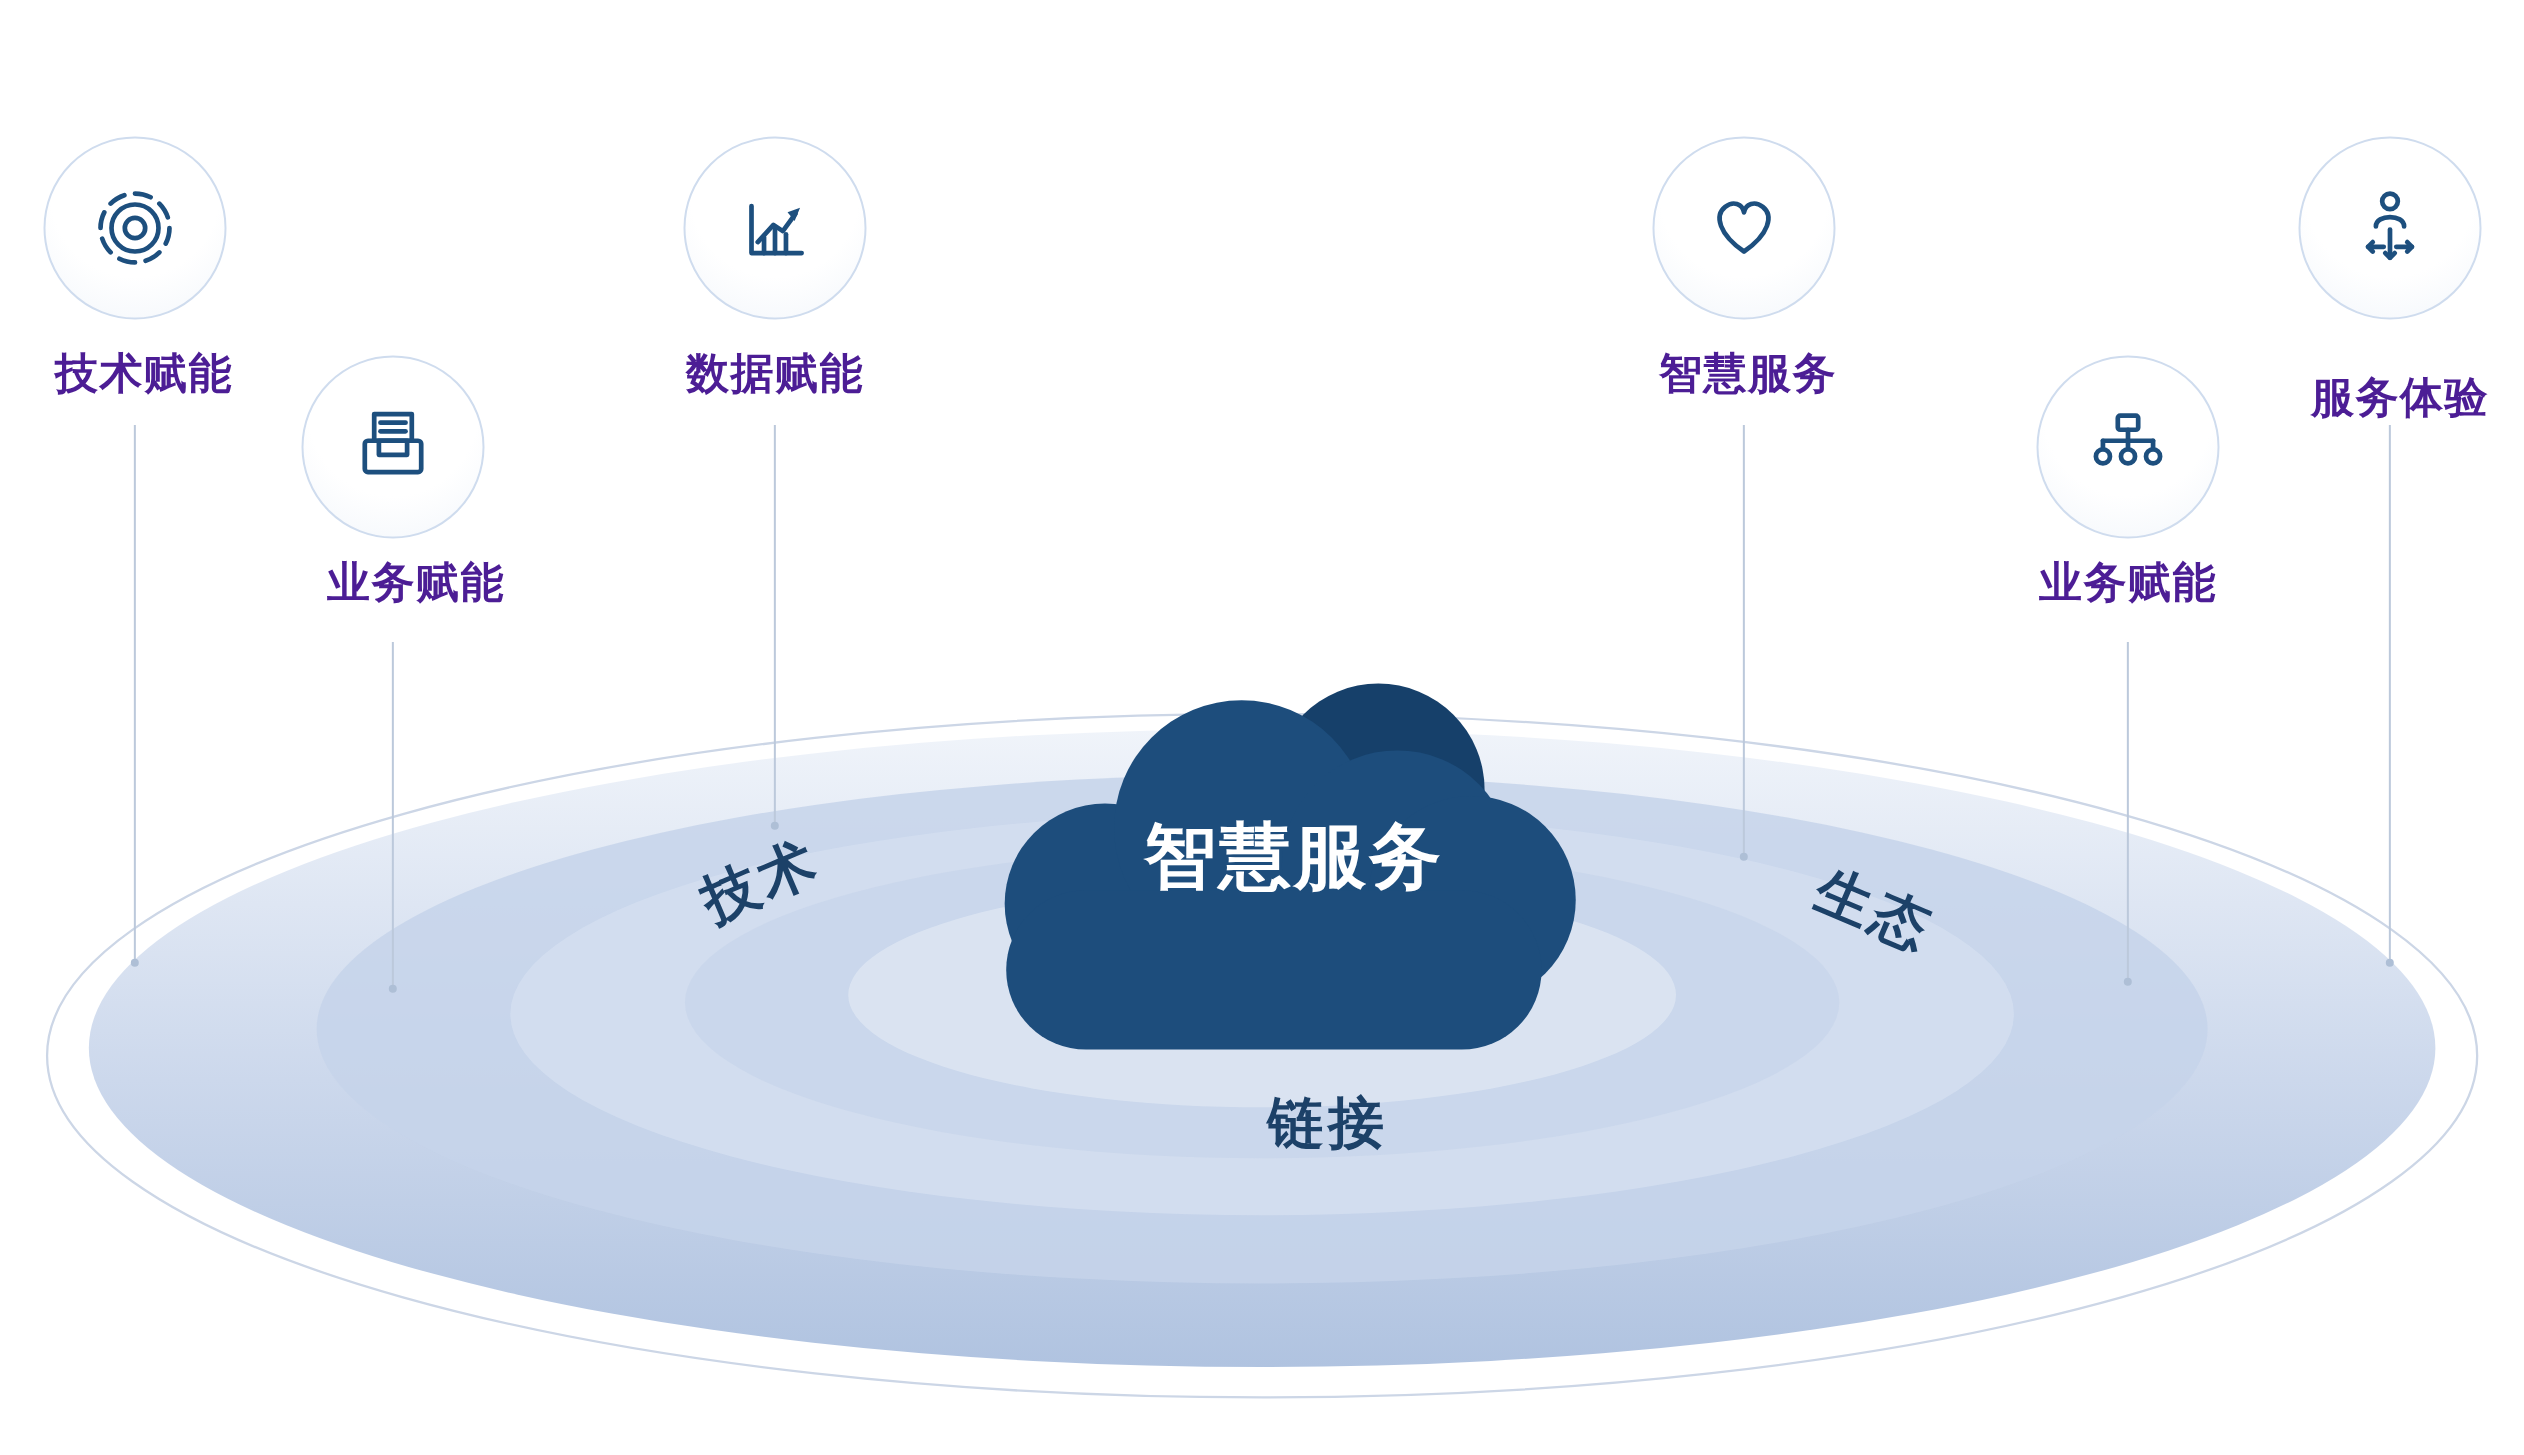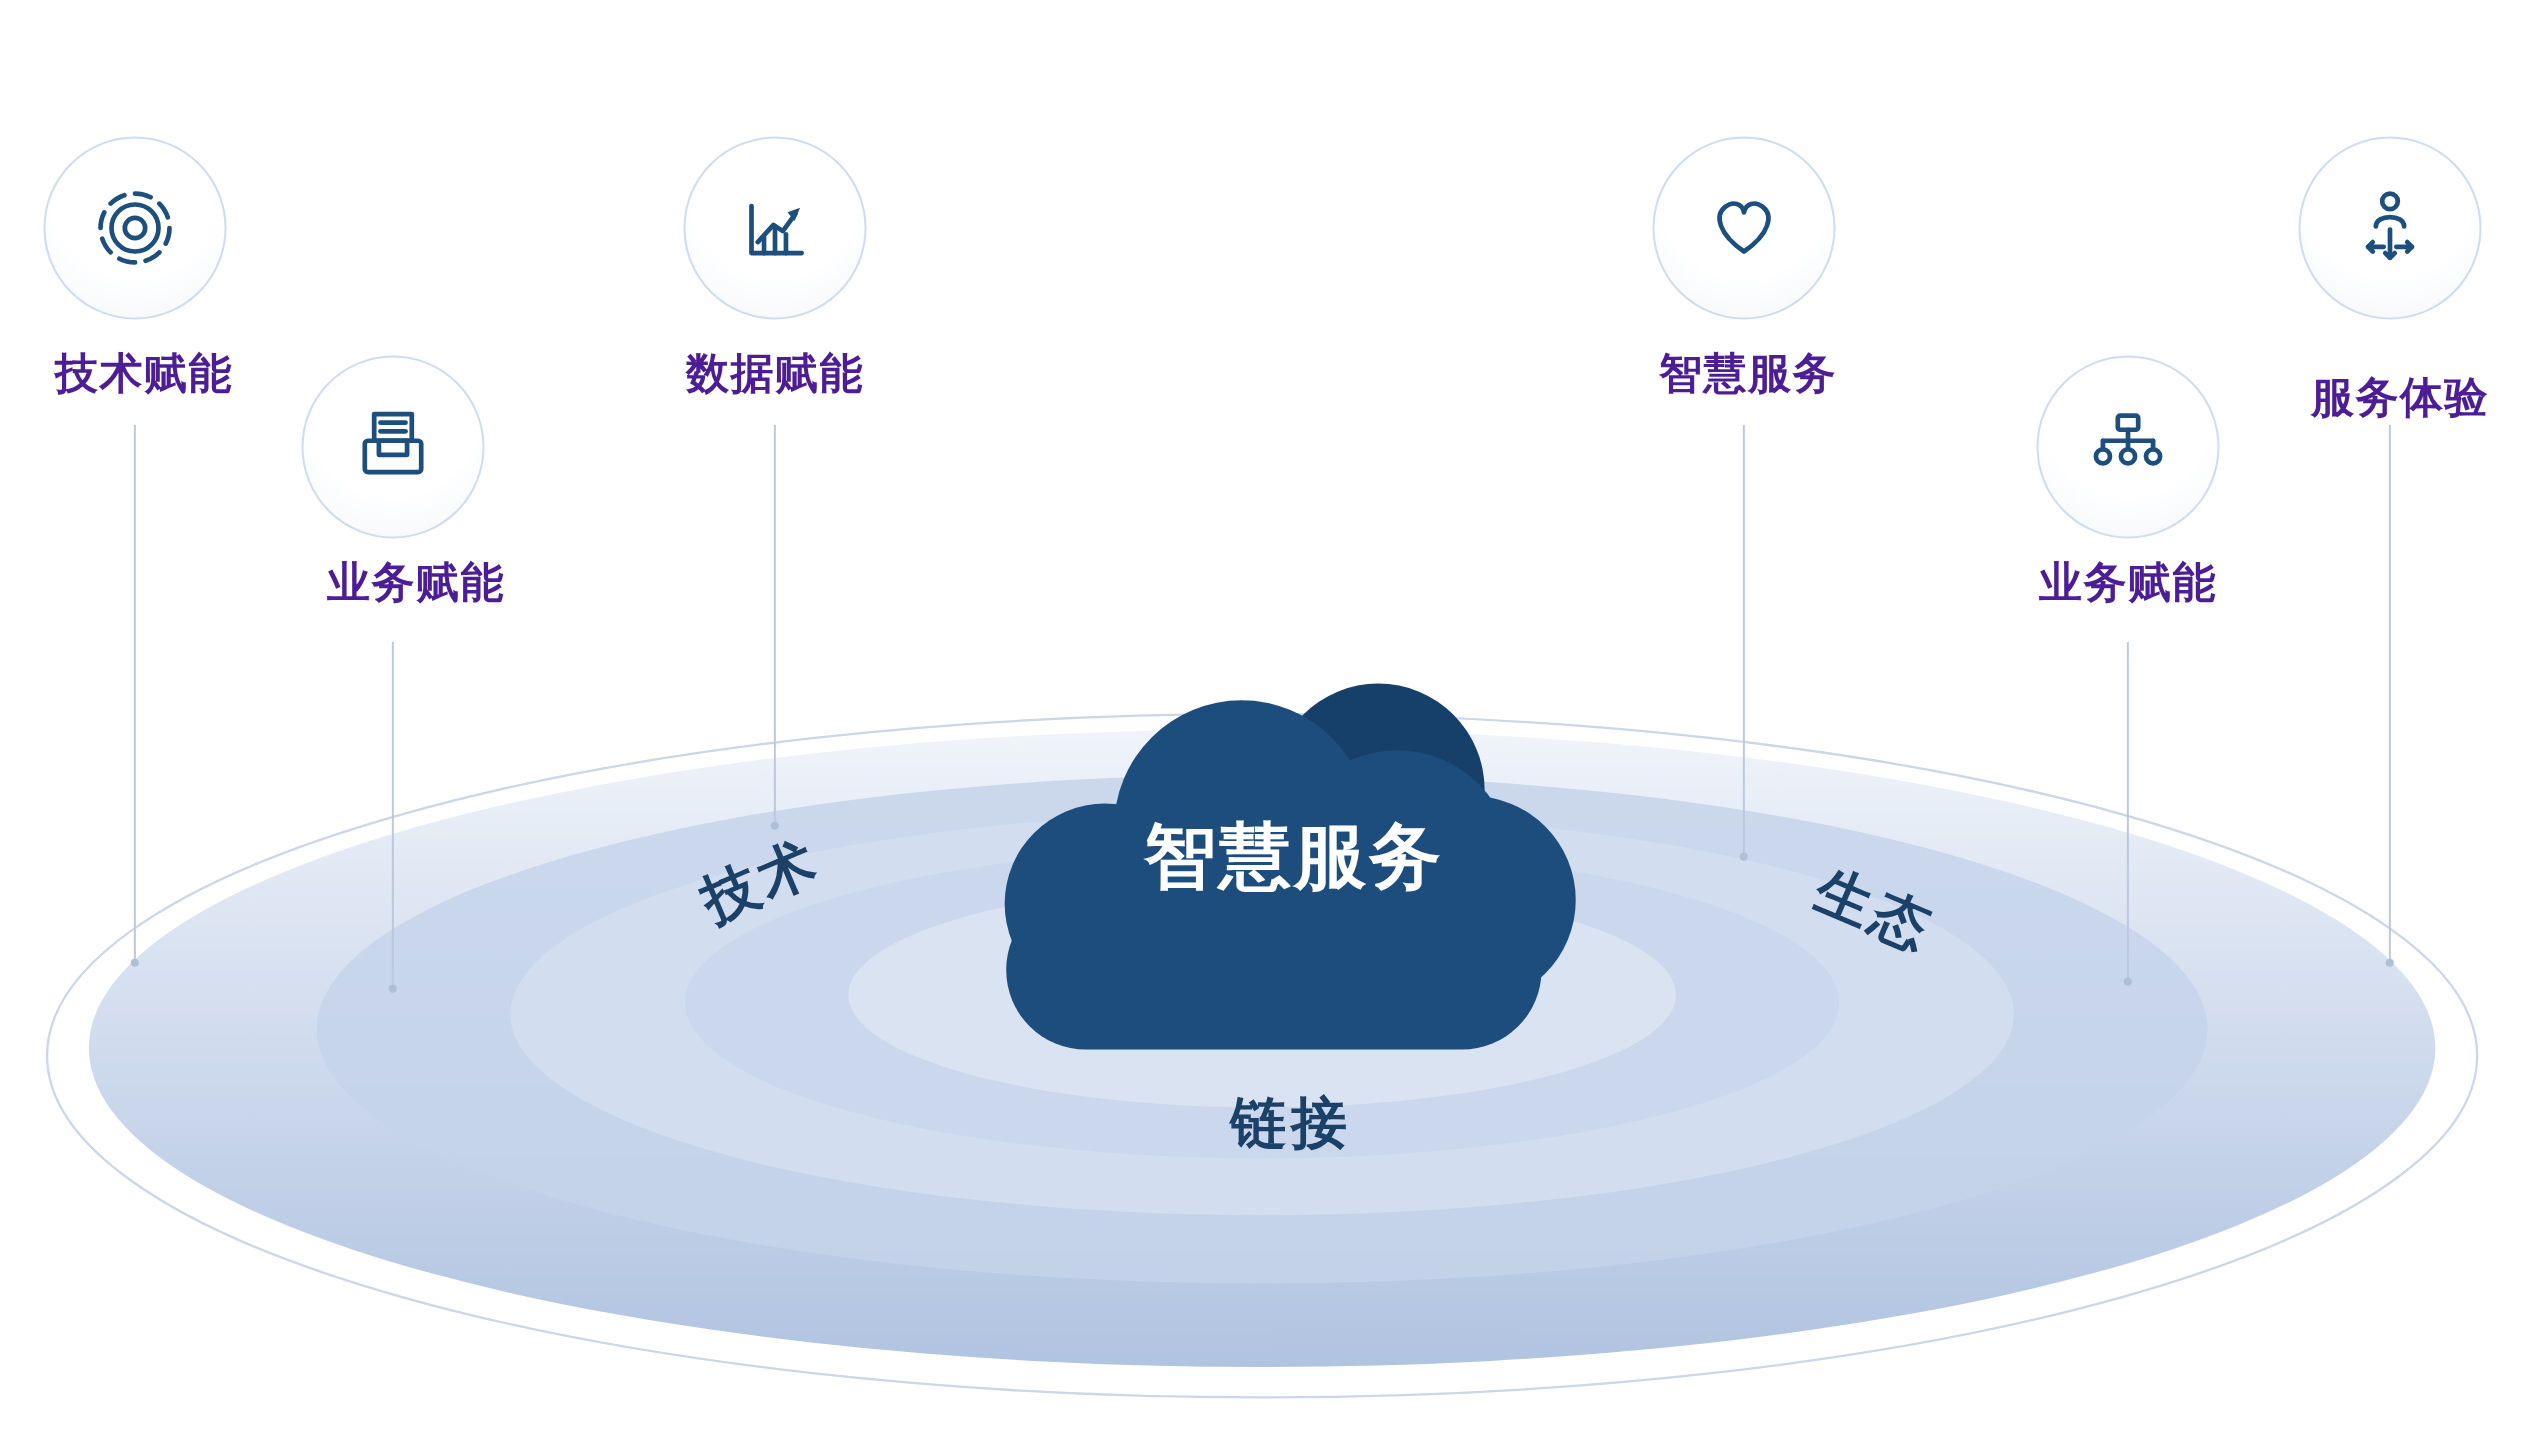--- a/index.html
+++ b/index.html
@@ -98,21 +98,21 @@
       <circle cx="1938" cy="1185" r="137"></circle>
       <rect x="1325" y="1172" width="705" height="210" rx="105"></rect>
     </g>
   </svg>
   <div class="cloud-text" style="left:1282px;top:814px;">
     <div>智慧服务</div>
   </div>
 
   <div class="ring-label rot-left" style="left:761px;top:882px;">技术</div>
   <div class="ring-label rot-right" style="left:1874px;top:911px;">生态</div>
-  <div class="ring-label" style="left:1291px;top:1124px;text-align:center;">链接</div>
+  <div class="ring-label" style="left:1328px;top:1124px;text-align:center;">链接</div>
 
   <div class="icon-ring" style="left:135px;top:228px;"></div>
   <svg class="icon-svg" style="left:135px;top:228px;" width="94" height="94" viewBox="0 0 120 120">
     <circle class="icon-stroke" cx="60" cy="60" r="44" stroke-width="15" pathLength="80" stroke-dasharray="6 4" stroke-linecap="butt"></circle>
     <circle class="icon-stroke" cx="60" cy="60" r="30"></circle>
     <circle class="icon-stroke" cx="60" cy="60" r="13"></circle>
   </svg>
   <div class="node-label" style="left:144px;top:374px;">技术赋能</div>
 
   <div class="icon-ring" style="left:393px;top:447px;"></div>

